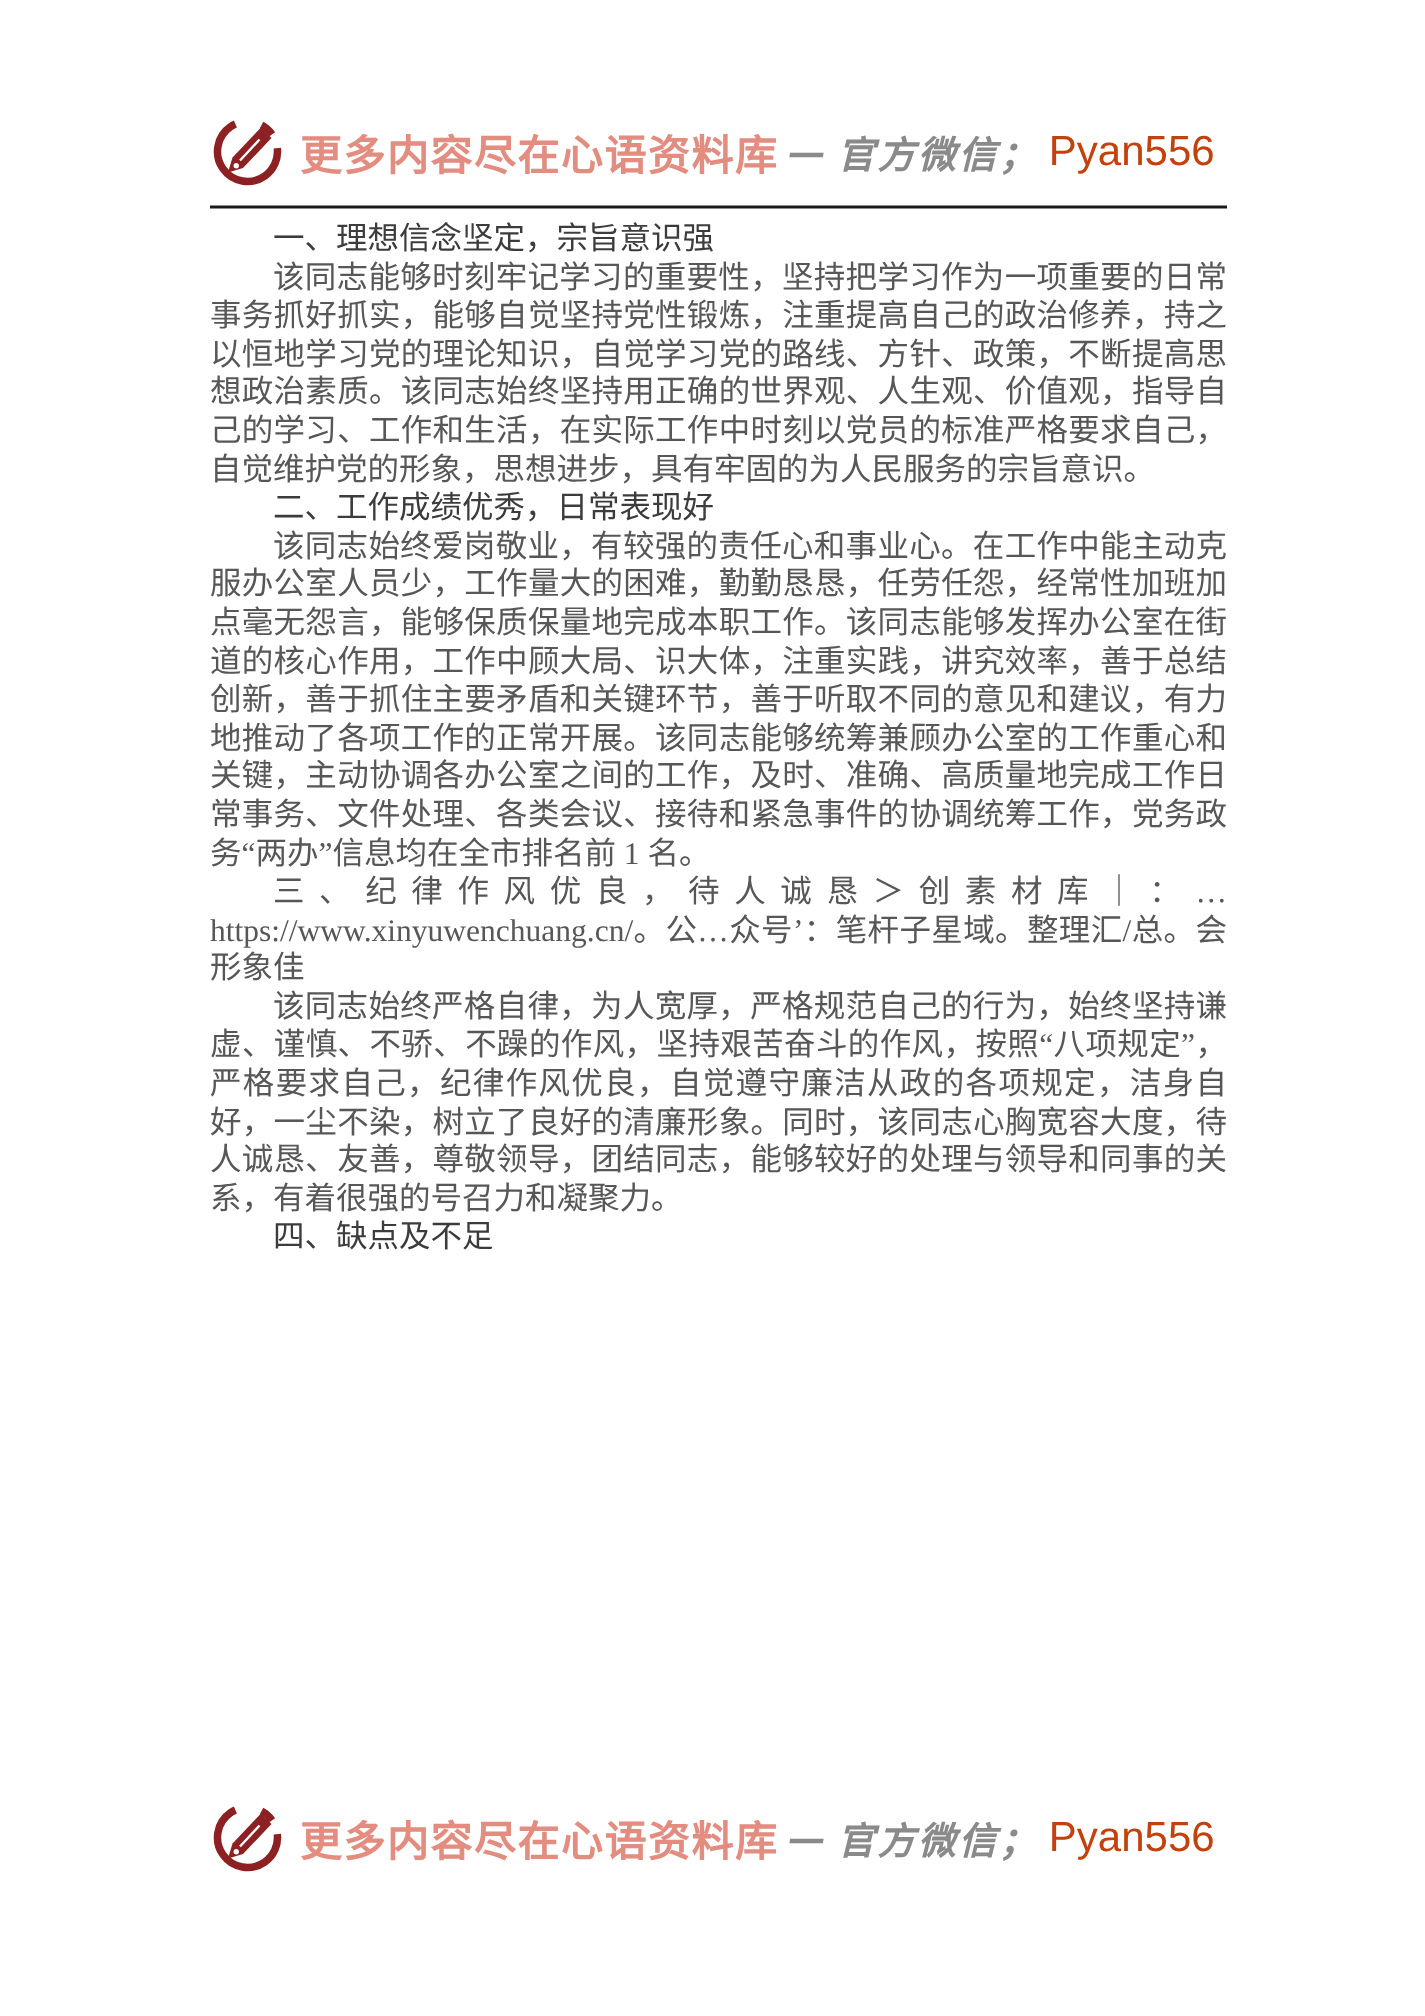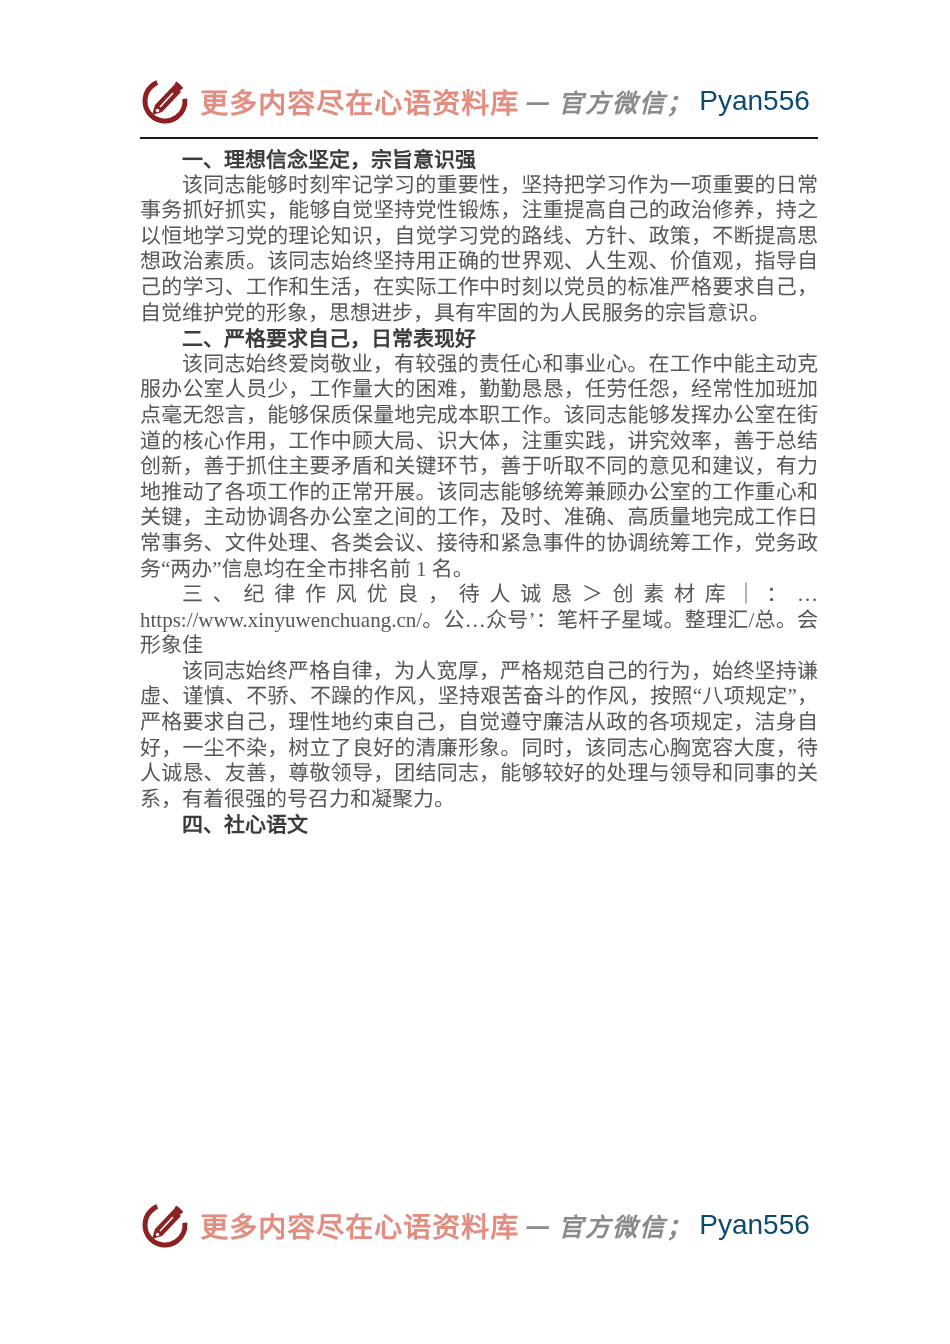--- a/index.html
+++ b/index.html
@@ -16,38 +16,38 @@
   .banner .brand{
     font-family:"DejaVu Serif",serif;font-size:28px;font-weight:bold;
     color:#e28d80;letter-spacing:1px;white-space:nowrap;
   }
   .banner .wechat-label{
     font-family:"DejaVu Serif",serif;font-style:italic;font-size:25px;
     font-weight:bold;color:#8a8a8a;white-space:nowrap;letter-spacing:2px;
   }
   .banner .wechat-id{
     font-family:"Liberation Sans",sans-serif;font-size:28px;
-    color:#0c4a6e;white-space:nowrap;
+    color:#c2410c;white-space:nowrap;
   }
   .header{top:76px;}
   .footer{top:1200px;}
   
   .divider{
     position:absolute;top:137px;left:140px;width:678px;height:2px;
     background:#1a1a1a;
   }
   
   .doc{
     position:absolute;top:147px;left:140px;width:678px;
     font-size:21px;line-height:25.6px;color:#575757;
     text-align:justify;text-justify:inter-ideograph;
   }
   .doc p{margin:0;text-indent:2em;}
   .doc .sec-heading{
-    font-family:"Liberation Sans",sans-serif;font-weight:bold;color:#3c3c3c;
+    font-family:"Liberation Sans",sans-serif;font-weight:normal;color:#3c3c3c;
   }
   .doc .tail{
     text-indent:0;color:#1c1c1c;font-family:"Liberation Sans",sans-serif;
   }
 </style>
 </head>
 <body>
 
 <div class="page">
 
@@ -62,25 +62,25 @@
       <span class="wechat-label">—</span>
       <span class="wechat-label">官方微信；</span>
     <span class="wechat-id">Pyan556</span>
   </div>
 
   <div class="divider"></div>
 
   <div class="doc" id="doc-body">
       <p class="sec-heading">一、理想信念坚定，宗旨意识强</p>
       <p>该同志能够时刻牢记学习的重要性，坚持把学习作为一项重要的日常事务抓好抓实，能够自觉坚持党性锻炼，注重提高自己的政治修养，持之以恒地学习党的理论知识，自觉学习党的路线、方针、政策，不断提高思想政治素质。该同志始终坚持用正确的世界观、人生观、价值观，指导自己的学习、工作和生活，在实际工作中时刻以党员的标准严格要求自己，自觉维护党的形象，思想进步，具有牢固的为人民服务的宗旨意识。</p>
-      <p class="sec-heading">二、严格要求自己，日常表现好</p>
+      <p class="sec-heading">二、工作成绩优秀，日常表现好</p>
       <p>该同志始终爱岗敬业，有较强的责任心和事业心。在工作中能主动克服办公室人员少，工作量大的困难，勤勤恳恳，任劳任怨，经常性加班加点毫无怨言，能够保质保量地完成本职工作。该同志能够发挥办公室在街道的核心作用，工作中顾大局、识大体，注重实践，讲究效率，善于总结创新，善于抓住主要矛盾和关键环节，善于听取不同的意见和建议，有力地推动了各项工作的正常开展。该同志能够统筹兼顾办公室的工作重心和关键，主动协调各办公室之间的工作，及时、准确、高质量地完成工作日常事务、文件处理、各类会议、接待和紧急事件的协调统筹工作，党务政务“两办”信息均在全市排名前 1 名。</p>
       <p>三、纪律作风优良，待人诚恳＞创素材库｜：…https://www.xinyuwenchuang.cn/。公…众号’：笔杆子星域。整理汇/总。会形象佳</p>
-      <p>该同志始终严格自律，为人宽厚，严格规范自己的行为，始终坚持谦虚、谨慎、不骄、不躁的作风，坚持艰苦奋斗的作风，按照“八项规定”，严格要求自己，理性地约束自己，自觉遵守廉洁从政的各项规定，洁身自好，一尘不染，树立了良好的清廉形象。同时，该同志心胸宽容大度，待人诚恳、友善，尊敬领导，团结同志，能够较好的处理与领导和同事的关系，有着很强的号召力和凝聚力。</p>
-      <p class="sec-heading">四、社心语文</p>
+      <p>该同志始终严格自律，为人宽厚，严格规范自己的行为，始终坚持谦虚、谨慎、不骄、不躁的作风，坚持艰苦奋斗的作风，按照“八项规定”，严格要求自己，纪律作风优良，自觉遵守廉洁从政的各项规定，洁身自好，一尘不染，树立了良好的清廉形象。同时，该同志心胸宽容大度，待人诚恳、友善，尊敬领导，团结同志，能够较好的处理与领导和同事的关系，有着很强的号召力和凝聚力。</p>
+      <p class="sec-heading">四、缺点及不足</p>
     </div>
 
   <div class="banner footer">
     <svg class="logo" viewBox="0 0 50 50">
       <circle cx="25" cy="25" r="20" fill="none" stroke="#8c2022" stroke-width="5" stroke-dasharray="88 18" stroke-dashoffset="-10" transform="rotate(-35 25 25)"></circle>
       <path d="M34 9 L41 16 L22 36 L12 39 L15 29 Z" fill="#8c2022"></path>
       <path d="M20 31 L33 17" stroke="#ffffff" stroke-width="1.6" fill="none"></path>
       <circle cx="17.5" cy="34.5" r="1.8" fill="#ffffff"></circle>
     </svg>
     <span class="brand">更多内容尽在心语资料库</span>

